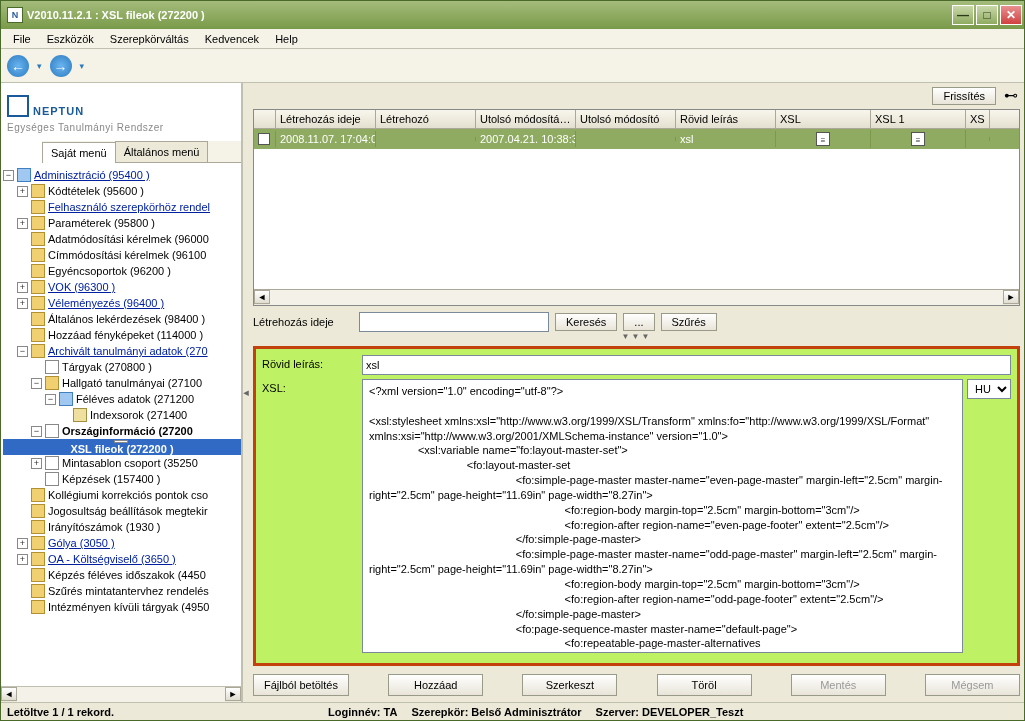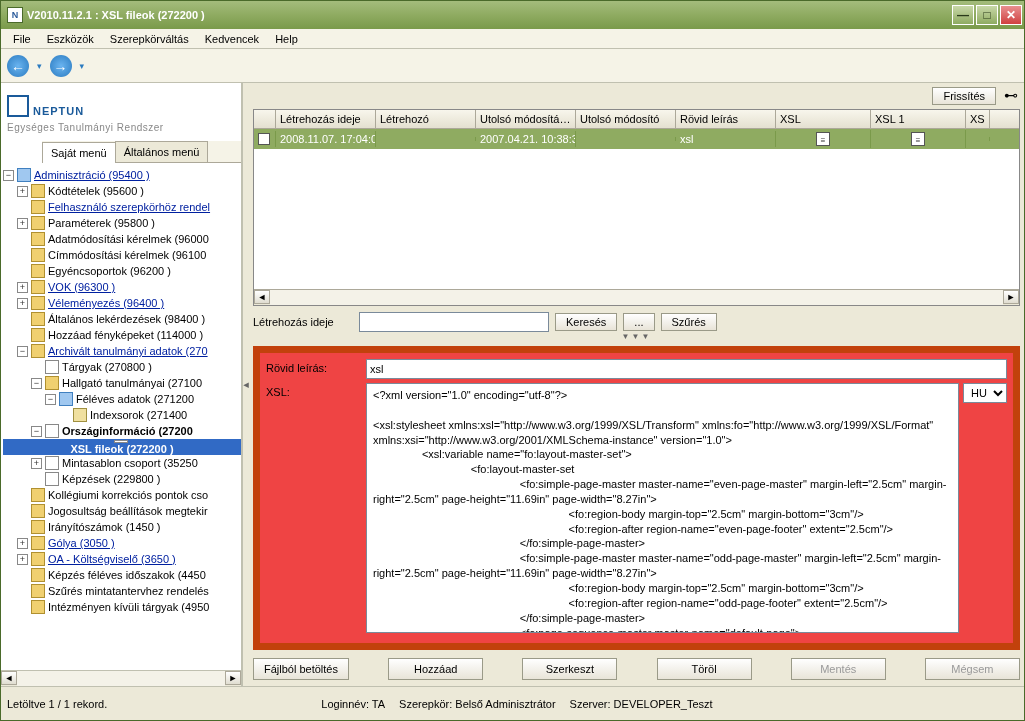--- a/index.html
+++ b/index.html
@@ -34,21 +34,21 @@
 .fico.fold { background:#f0d070; border:1px solid #b09030; }
 .fico.doc { background:#fff; border:1px solid #888; }
 .fico.blue { background:#a0c8f0; border:1px solid #4080c0; }
 .fico.idx { background:#f0e0a0; border:1px solid #a09040; }
 .tn a { color:#0020a0; text-decoration:underline; }
 .tn b { font-weight:bold; }
 .tn.sel { background:#316ac5; color:#fff;flex-direction:column; }
 .tn.sel b { color:#fff; }
 .ind { display:inline-block; }
 .right { flex:1; display:flex; flex-direction:column; background:#ece9d8; padding: 4px; min-width: 0; }
-.panel { border: 7px solid #c2410c; background:#ef4444; padding:6px; }
+.panel { border: 3px solid #c2410c; background:#bef264; padding:6px; }
 .top-actions { display:flex; justify-content:flex-end; gap:8px; margin-bottom:4px;}
 .btn { background:linear-gradient(#fff,#e8e4d8); border:1px solid #9a9a88; padding: 2px 10px; min-width:50px; text-align:center; }
 .btn.dis { color:#999; }
 .pin { width:16px; height:16px; display:inline-block; font-size:14px;}
 .grid { border:1px solid #888; background:#fff; }
 .ghead { display:flex; background:linear-gradient(#f8f6ec,#e4e0d0); border-bottom:1px solid #aca899; }
 .gh { border-right:1px solid #aca899; padding:3px 4px; overflow:hidden; white-space:nowrap; text-overflow:ellipsis; }
 .grow { display:flex; background:#8fab61; color:#fff; height:20px; align-items:center;}
 .gc { border-right:1px solid #7a9a4a; padding:2px 4px; overflow:hidden; white-space:nowrap; display:flex; align-items:center; }
 .chk { width:12px; height:12px; border:1px solid #555; background:#fff; }
@@ -60,21 +60,21 @@
 .filter-row label { min-width:100px; }
 .inp { background:#fff; border:1px solid #7a8a9a; height:20px; padding:1px 3px; }
 .sep-grip { text-align:center; height:14px; color:#666; letter-spacing:2px; font-size:8px; }
 .detail { flex:1; display:flex; flex-direction:column; min-height:0; }
 .drow { display:flex; margin-bottom:4px; }
 .drow label { width:100px; padding-top:3px; }
 .xsl-wrap { flex:1; display:flex; gap:4px; min-height:0; }
 .xsl-box { flex:1; border:1px solid #7a8a9a; background:#fff; padding:4px 6px; overflow:auto; font-family: Arial; font-size:11px; white-space:pre-wrap; line-height:1.35; min-height:0; }
 .bottom-btns { display:flex; justify-content:space-between; gap:18px; padding:8px 0 2px 0; }
 .bottom-btns .btn { min-width:95px; padding:4px 10px; }
-.statusbar { height:34px; background:#ece9d8; border-top:1px solid #c0c0b0; display:flex; align-items:center; padding:0 6px; font-size:11px; }
+.statusbar { height:18px; background:#ece9d8; border-top:1px solid #c0c0b0; display:flex; align-items:center; padding:0 6px; font-size:11px;font-weight:bold; }
 .statusbar .spacer { width:200px; }
 .statusbar .sc { margin-right:14px; }
 .split-grip { width:6px; background:#ece9d8; display:flex; align-items:center; justify-content:center; color:#666;}
 .doc-ico { width:14px; height:14px; background:#fff; border:1px solid #555; display:inline-flex; font-size:8px; align-items:flex-end; justify-content:center; color:#333; line-height:1; }
 .left-scroll { height:16px; background:#ece9d8; border-top:1px solid #c0c0b0; display:flex;}
 </style>
 </head>
 <body>
 
 <div class="window">
@@ -224,39 +224,39 @@
         <div class="tn">
             <span class="ind" style="width:28px"></span>
             <span class="exp">+</span>
             <span class="fico doc"></span>
             <span>Mintasablon csoport (35250</span>
           </div>
         <div class="tn">
             <span class="ind" style="width:28px"></span>
             <span class="exp none"></span>
             <span class="fico doc"></span>
-            <span>Képzések (229800  )</span>
+            <span>Képzések (157400  )</span>
           </div>
         <div class="tn">
             <span class="ind" style="width:14px"></span>
             <span class="exp none"></span>
             <span class="fico fold"></span>
             <span>Kollégiumi korrekciós pontok cso</span>
           </div>
         <div class="tn">
             <span class="ind" style="width:14px"></span>
             <span class="exp none"></span>
             <span class="fico fold"></span>
             <span>Jogosultság beállítások megtekir</span>
           </div>
         <div class="tn">
             <span class="ind" style="width:14px"></span>
             <span class="exp none"></span>
             <span class="fico fold"></span>
-            <span>Irányítószámok (1450  )</span>
+            <span>Irányítószámok (1930  )</span>
           </div>
         <div class="tn">
             <span class="ind" style="width:14px"></span>
             <span class="exp">+</span>
             <span class="fico fold"></span>
             <a>Gólya (3050  )</a>
           </div>
         <div class="tn">
             <span class="ind" style="width:14px"></span>
             <span class="exp">+</span>

